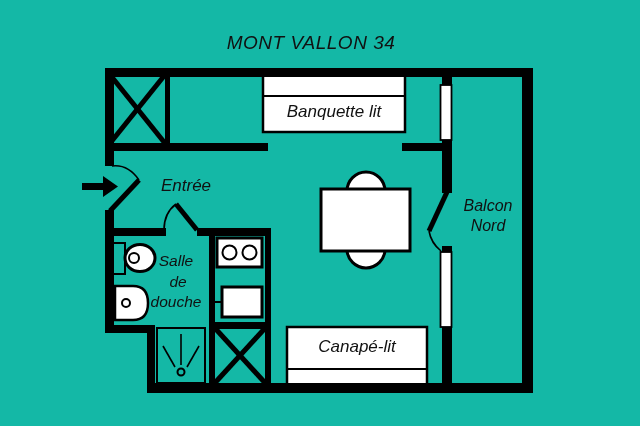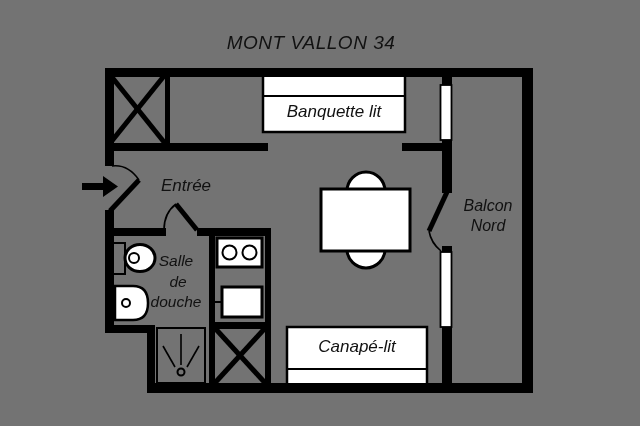--- a/index.html
+++ b/index.html
@@ -1,16 +1,16 @@
 <!DOCTYPE html>
 <html><head>
 <meta charset="utf-8">
 <style>
   html,body{margin:0;padding:0;background:#ffffff;}
-  .page{position:relative;width:640px;height:426px;background:#737373;overflow:hidden;
+  .page{position:relative;width:640px;height:426px;background:#14b8a6;overflow:hidden;
         font-family:"Liberation Sans",sans-serif;}
   svg{display:block;}
   .lbl{font-family:"Liberation Sans",sans-serif;font-style:italic;fill:#111111;}
   .title{font-size:19px;letter-spacing:0.5px;}
   .room{font-size:17px;}
   .small{font-size:15.5px;}
   .mid{font-size:16px;}
   .wall{fill:#000000;stroke:none;}
   .thick{fill:#ffffff;stroke:#000000;stroke-width:3;}
   .furn{fill:#ffffff;stroke:#000000;stroke-width:2.5;}

